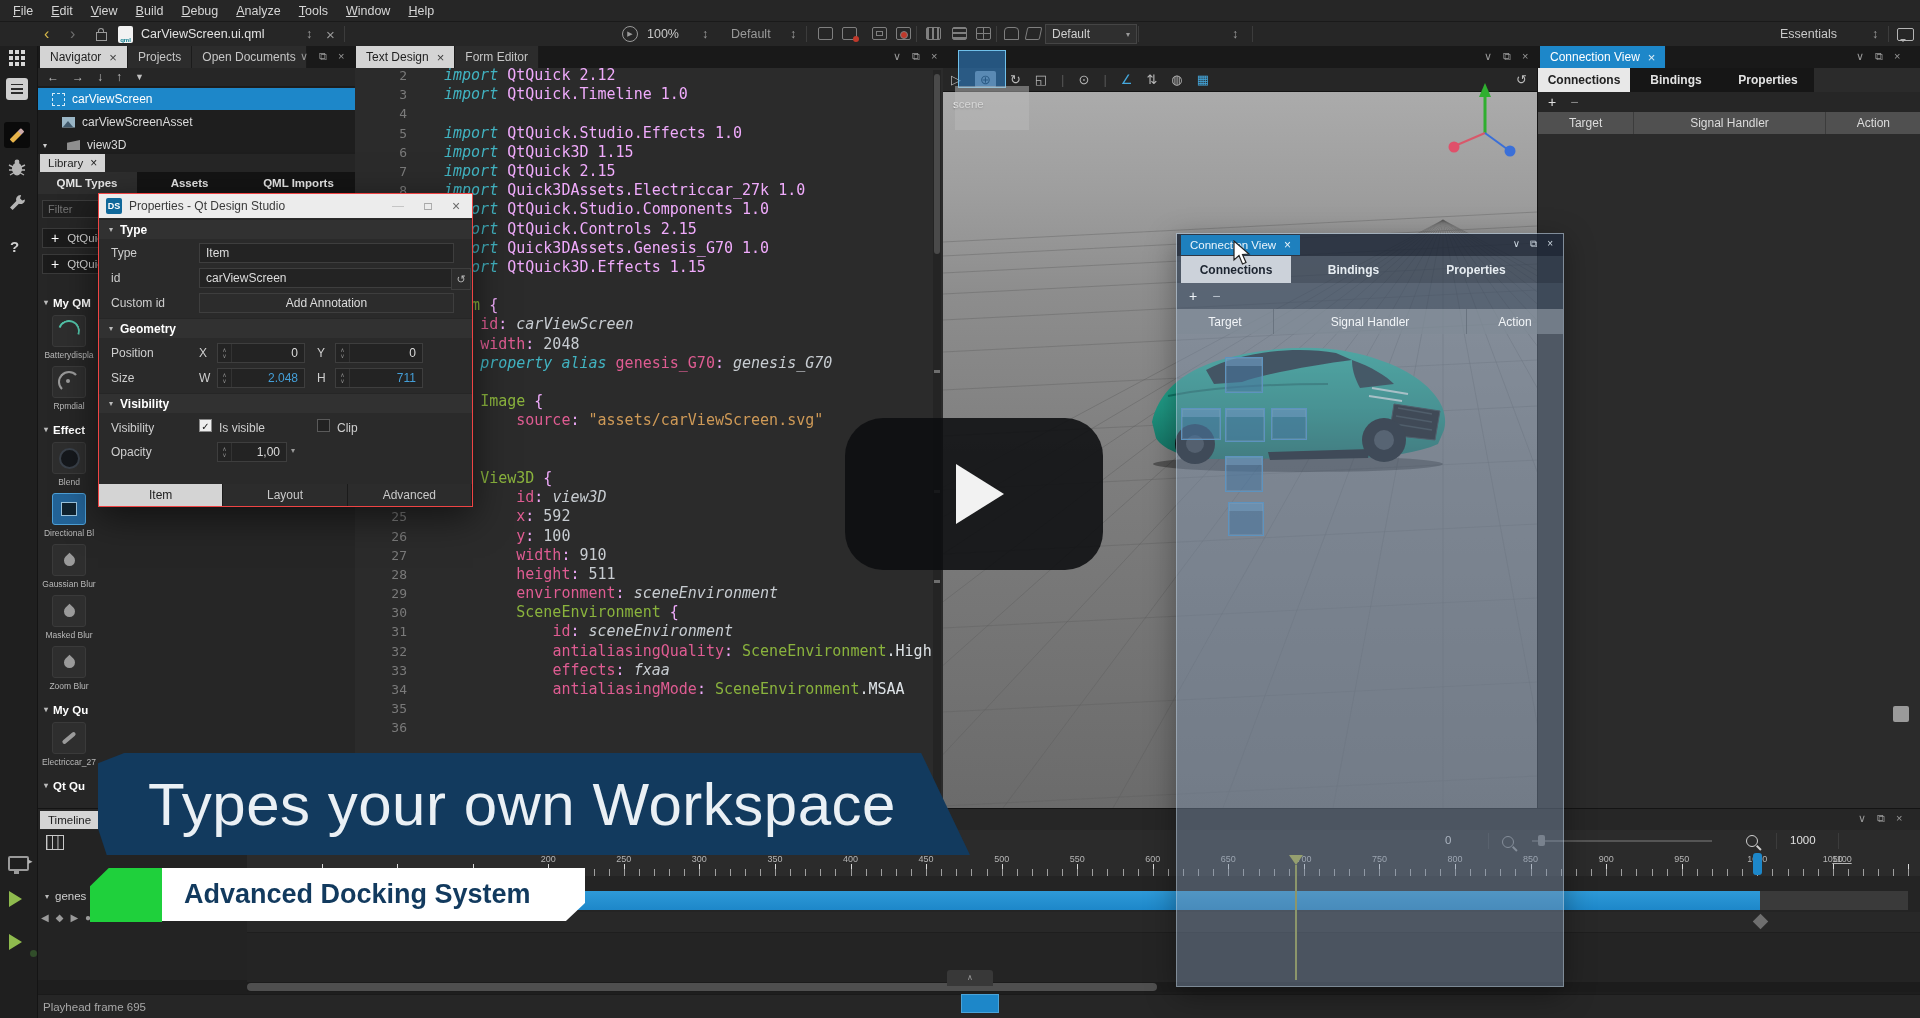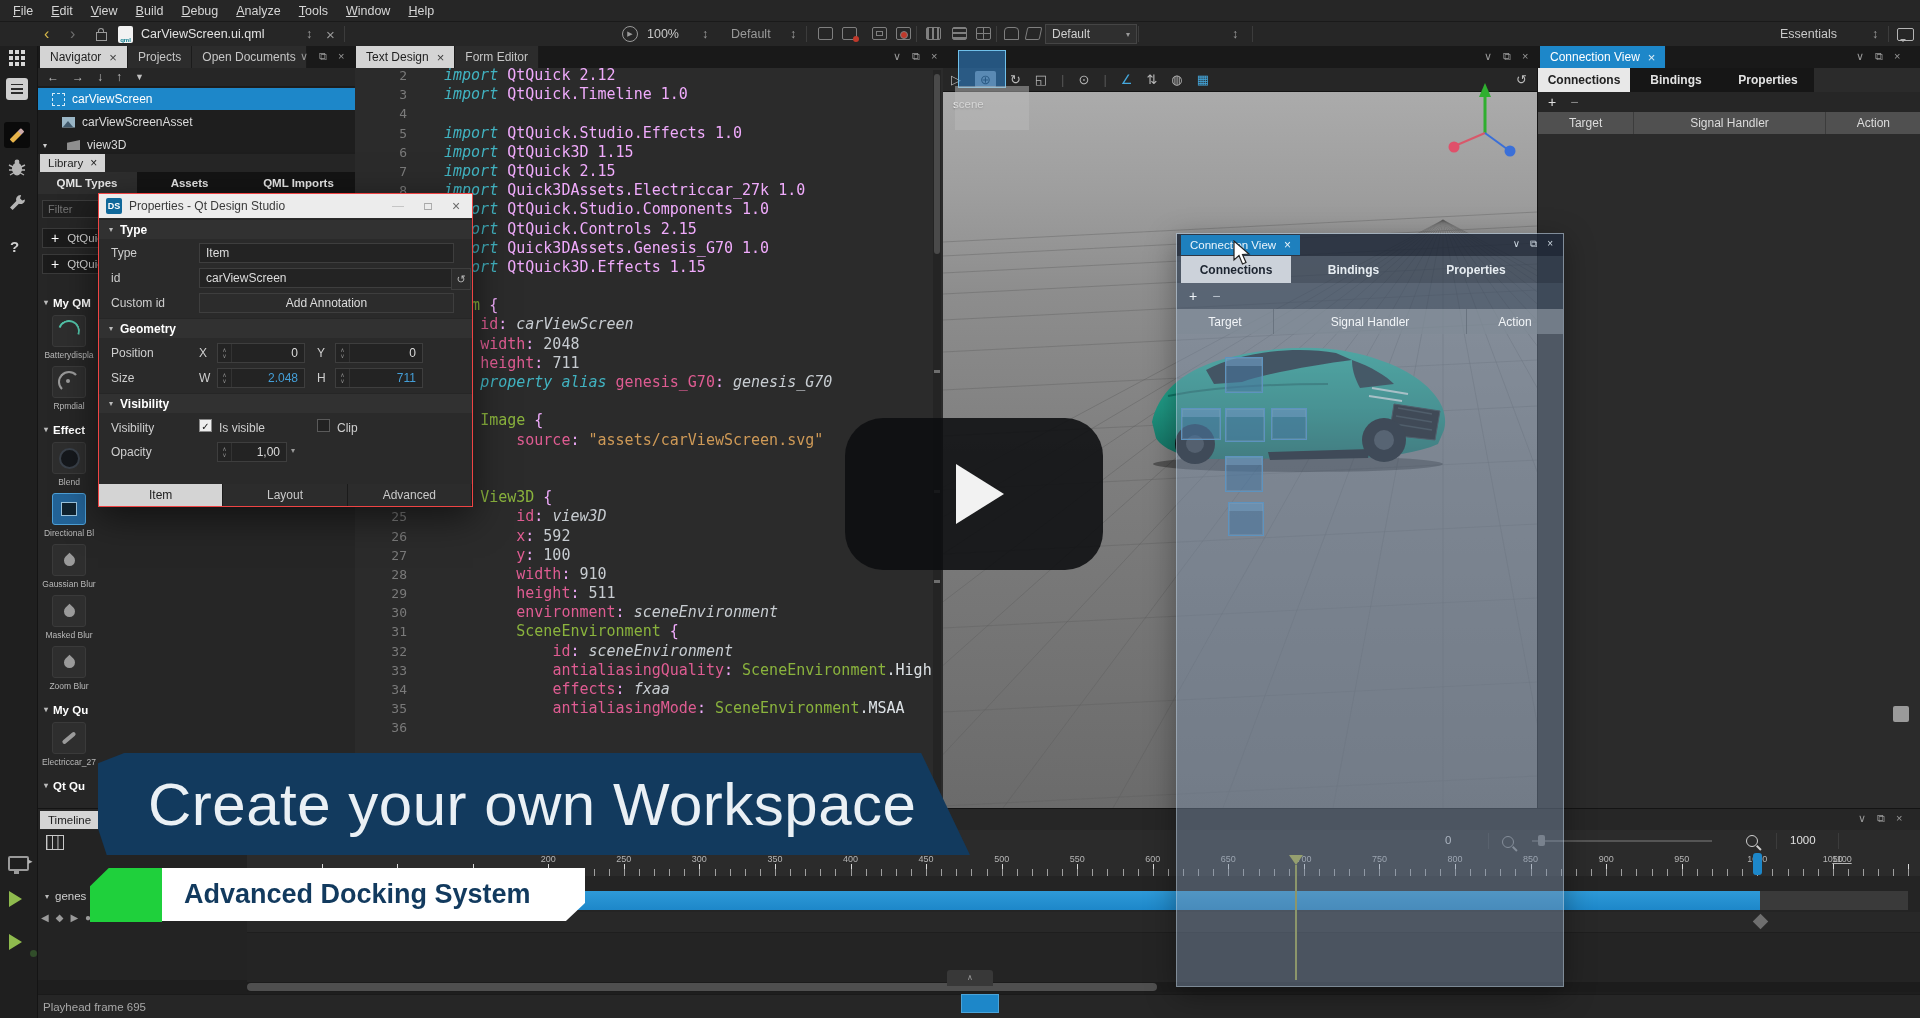--- a/index.html
+++ b/index.html
@@ -468,21 +468,20 @@
         <div class="cl"><span class="c-kw">import</span><span class="c-pl"> QtQuick 2.15</span></div>
         <div class="cl"><span class="c-kw">import</span><span class="c-pl"> Quick3DAssets.Electriccar_27k 1.0</span></div>
         <div class="cl"><span class="c-kw">import</span><span class="c-pl"> QtQuick.Studio.Components 1.0</span></div>
         <div class="cl"><span class="c-kw">import</span><span class="c-pl"> QtQuick.Controls 2.15</span></div>
         <div class="cl"><span class="c-kw">import</span><span class="c-pl"> Quick3DAssets.Genesis_G70 1.0</span></div>
         <div class="cl"><span class="c-kw">import</span><span class="c-pl"> QtQuick3D.Effects 1.15</span></div>
         <div class="cl"></div>
         <div class="cl"><span class="c-type">Item</span><span class="c-pl"> {</span></div>
         <div class="cl"><span class="c-pl">    </span><span class="c-prop">id</span><span class="c-pl">: </span><span class="c-val">carViewScreen</span></div>
         <div class="cl"><span class="c-pl">    </span><span class="c-prop">width</span><span class="c-pl">: </span><span class="c-num">2048</span></div>
-        <div class="cl"><span class="c-pl">    </span><span class="c-prop">height</span><span class="c-pl">: </span><span class="c-num">711</span></div>
         <div class="cl"><span class="c-pl">    </span><span class="c-kw">property alias</span><span class="c-pl"> </span><span class="c-prop">genesis_G70</span><span class="c-pl">: </span><span class="c-val">genesis_G70</span></div>
         <div class="cl"></div>
         <div class="cl"><span class="c-pl">    </span><span class="c-type">Image</span><span class="c-pl"> {</span></div>
         <div class="cl"><span class="c-pl">        </span><span class="c-prop">source</span><span class="c-pl">: </span><span class="c-str">"assets/carViewScreen.svg"</span></div>
         <div class="cl"></div>
         <div class="cl"></div>
         <div class="cl"><span class="c-pl">    </span><span class="c-type">View3D</span><span class="c-pl"> {</span></div>
         <div class="cl"><span class="c-pl">        </span><span class="c-prop">id</span><span class="c-pl">: </span><span class="c-val">view3D</span></div>
         <div class="cl"><span class="c-pl">        </span><span class="c-prop">x</span><span class="c-pl">: </span><span class="c-num">592</span></div>
         <div class="cl"><span class="c-pl">        </span><span class="c-prop">y</span><span class="c-pl">: </span><span class="c-num">100</span></div>
@@ -774,21 +773,21 @@
         <div class="ptab active">Item</div>
         <div class="ptab">Layout</div>
         <div class="ptab">Advanced</div>
       </div>
   </div>
 
   <div class="playbtn">
       <div class="tri"></div>
     </div>
   <div class="banner-navy">
-      <div class="t">Create your own Workspace</div>
+      <div class="t">Types your own Workspace</div>
     </div>
   <div class="banner-green"></div>
   <div class="banner-white">
       <div class="t">Advanced Docking System</div>
     </div>
 
   <div class="ghost" id="conn-ghost">
     <div class="g-title"></div>
     <div class="g-tab">
         <span>Connection View</span>

